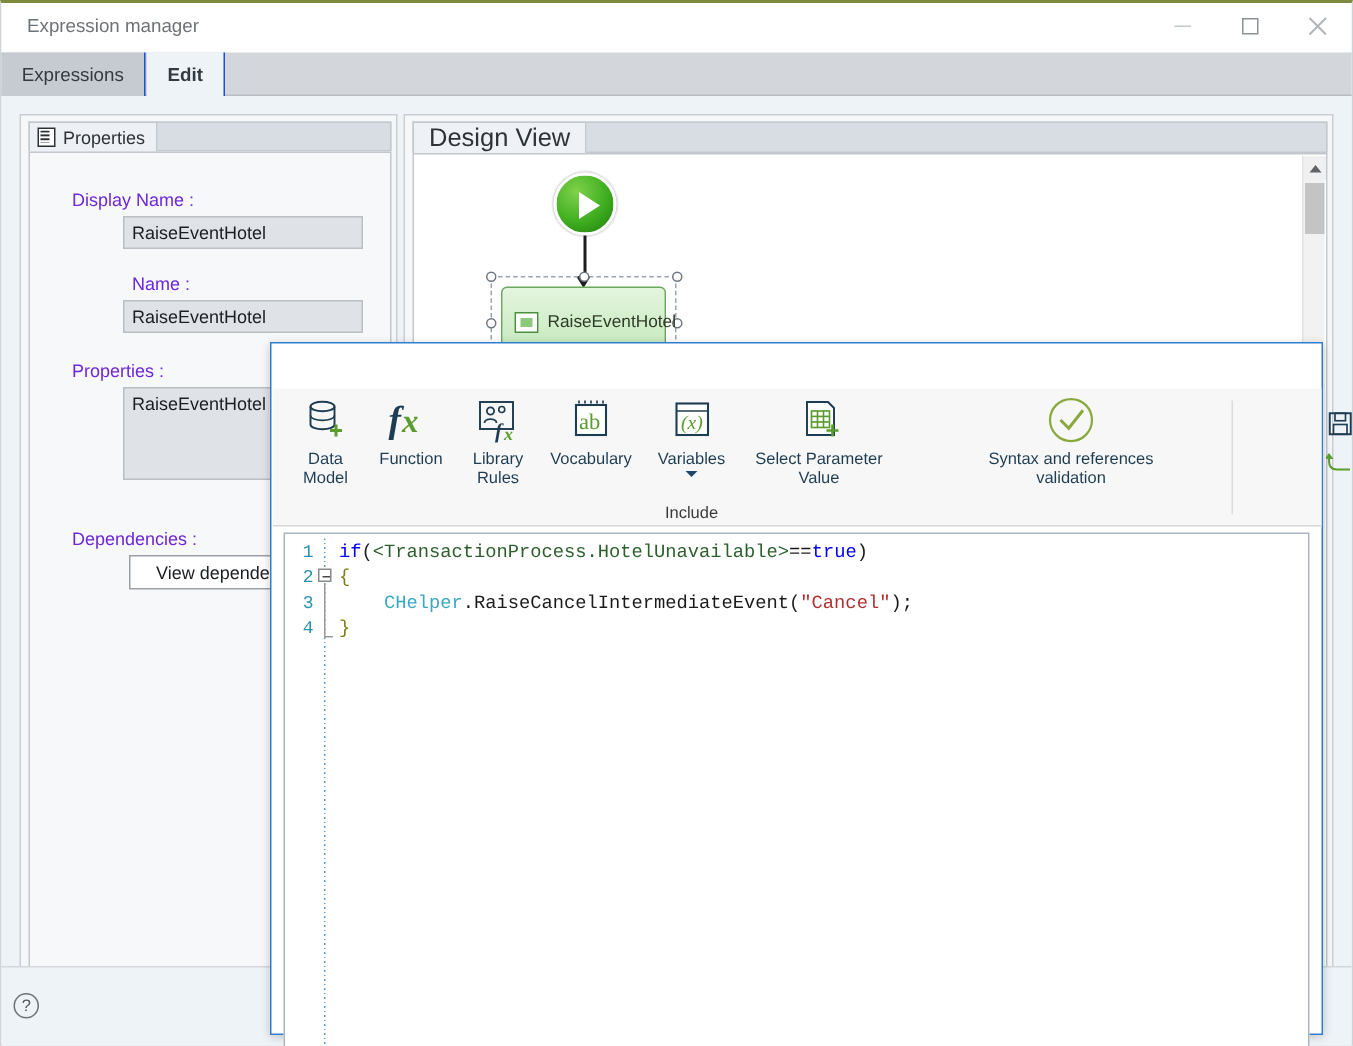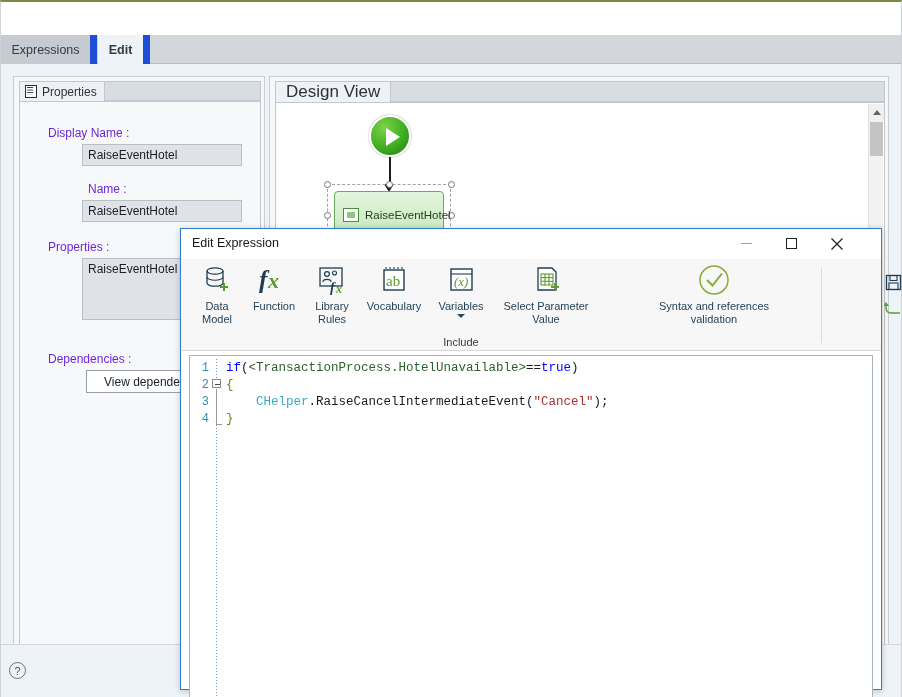--- a/index.html
+++ b/index.html
@@ -44,21 +44,21 @@
   #tabstrip {
     position: absolute; left: 0; top: 33px; width: 900px; height: 29px;
     background: #d3d7dc;
     border-bottom: 1px solid #b8bdc3;
   }
   .mtab {
     position: absolute; top: 0; height: 29px;
     display: flex; align-items: center; justify-content: center;
     font-size: 12.5px; color: #333a41;
     background: #c6cbd1;
-    border-right: 7px solid #1d4ed8;
+    border-right: 1px solid #1d4ed8;
   }
   .mtab.inactive { left: 0; width: 96px; background: #c6cbd1; }
   .mtab.active {
     left: 97px; width: 52px;
     background: #eef3f7;
     font-weight: bold;
     border-bottom: 1px solid #eef3f7;
     height: 30px;
   }
 
@@ -327,20 +327,34 @@
   .k-cls { color: #3aa8c1; }
   .k-str { color: #b03030; }
   .k-brace { color: #7d7d17; }
   .k-plain { color: #1b1b1b; }
 </style>
 </head>
 <body>
 
 <div id="app-window">
 
+  <div id="titlebar">
+    <div class="title">Expression manager</div>
+    <div class="wbtn min">
+        <span class="glyph-min"></span>
+      </div>
+    <div class="wbtn max">
+        <span class="glyph-max"></span>
+      </div>
+    <div class="wbtn cls wbtn-gray">
+      <svg width="13" height="13" viewBox="0 0 13 13">
+        <path d="M1 1 L12 12 M12 1 L1 12" stroke="#b0b5ba" stroke-width="1.3" fill="none"></path>
+      </svg>
+    </div>
+  </div>
 
   <div id="tabstrip">
     <div class="mtab inactive">
       <span>Expressions</span>
     </div>
     <div class="mtab active">
       <span>Edit</span>
     </div>
   </div>
 
@@ -402,34 +416,20 @@
     </div>
   </div>
 
   <div id="main-bottom">
     <div id="main-help">?</div>
   </div>
 </div>
 
 <div id="dlg">
 
-  <div id="dlg-title">
-    <div class="dt">Edit Expression</div>
-    <div class="dwbtn min">
-        <span class="dglyph-min"></span>
-      </div>
-    <div class="dwbtn max">
-        <span class="dglyph-max"></span>
-      </div>
-    <div class="dwbtn cls">
-      <svg width="14" height="14" viewBox="0 0 14 14">
-        <path d="M1.5 1.5 L12.5 12.5 M12.5 1.5 L1.5 12.5" stroke="#1b1f24" stroke-width="1.2" fill="none"></path>
-      </svg>
-    </div>
-  </div>
 
   <div id="ribbon">
 
     <div class="rb-group" style="left:0; width:424px;">
 
       <div class="rb-item" style="left:8px; width:54px;">
         <div class="rb-ico">
           <svg width="32" height="32" viewBox="0 0 32 32">
             <ellipse cx="14" cy="7" rx="8" ry="3.2" fill="none" stroke="#1f3d52" stroke-width="1.3"></ellipse>
             <path d="M6 7 V19 C6 20.8 9.6 22.2 14 22.2 C18.4 22.2 22 20.8 22 19 V7" fill="none" stroke="#1f3d52" stroke-width="1.3"></path>

